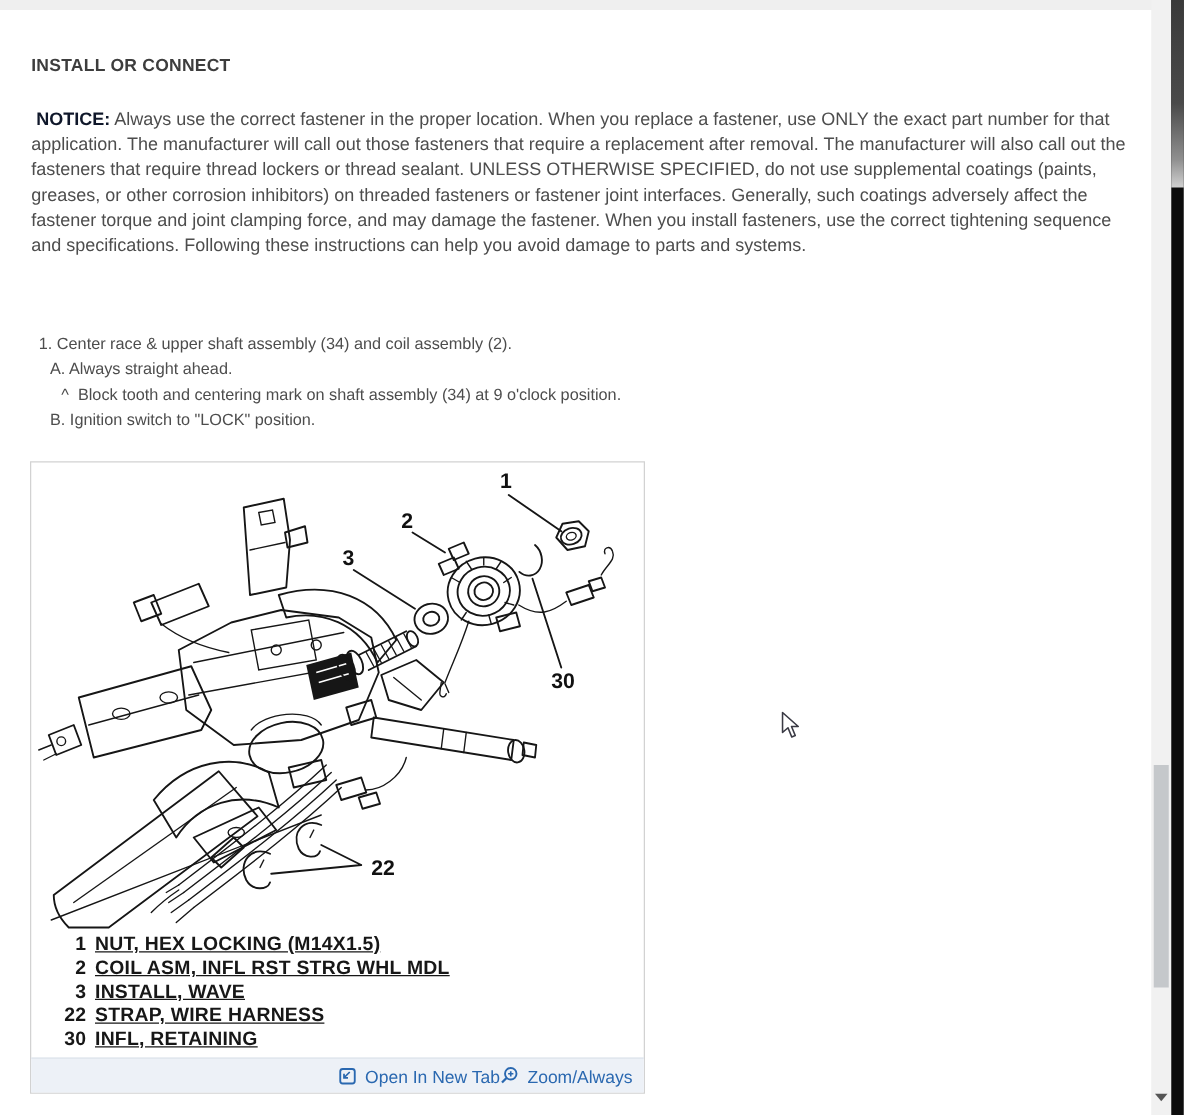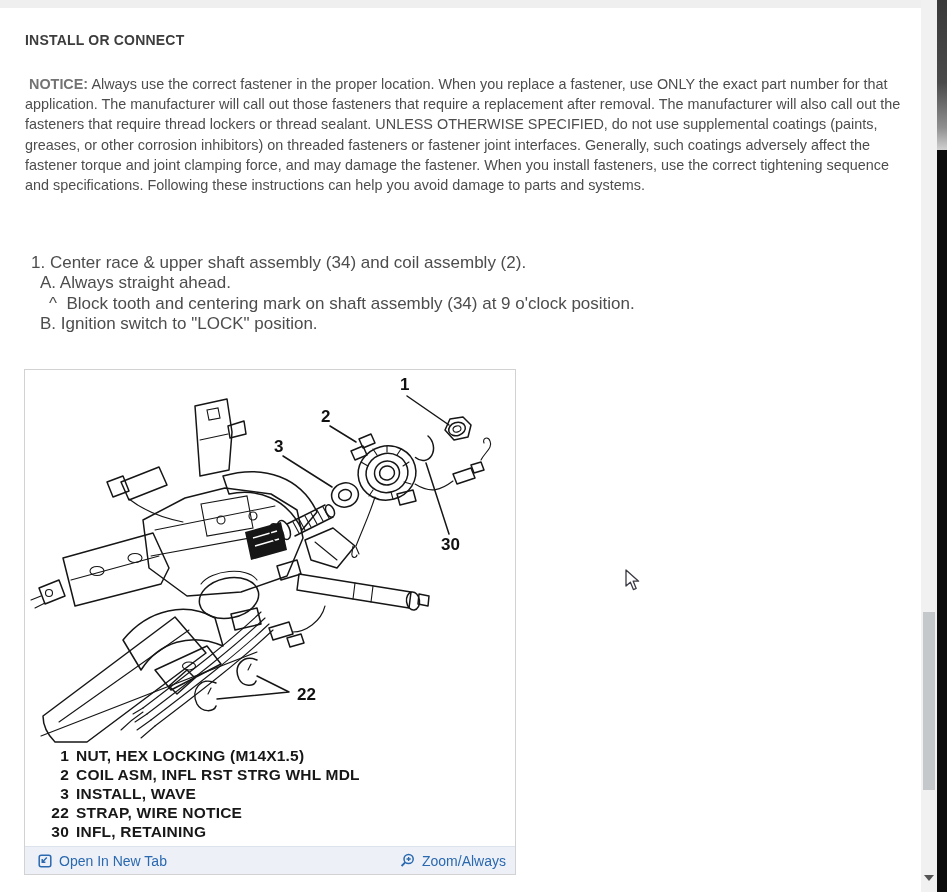--- a/index.html
+++ b/index.html
@@ -1,47 +1,47 @@
 <!DOCTYPE html>
 <html><head>
 <meta charset="utf-8">
 <style>
   html,body{margin:0;padding:0;}
   body{
     width:947px;height:892px;position:relative;overflow:hidden;
     background:#ffffff;font-family:"Liberation Sans",sans-serif;
   }
   .top-band{position:absolute;left:0;top:0;width:937px;height:8px;background:#efefef;}
-  .content{position:absolute;left:0;top:8px;width:920px;}
+  .content{position:absolute;left:0;top:20px;width:920px;}
   .inner{padding:24px 0 0 25px;}
   .heading{font-size:14px;font-weight:bold;color:#3d3d3d;letter-spacing:.2px;margin:0;}
   .notice{
     margin:26px 0 0 0;width:884px;font-size:14.4px;line-height:20.2px;
     color:#4d4d4d;white-space:pre-wrap;
   }
-  .notice b{color:#737373;}
-  .steps{margin-top:58px;font-size:17px;line-height:20.2px;color:#4d4d4d;}
+  .notice b{color:#0f172a;}
+  .steps{margin-top:58px;font-size:13px;line-height:20.2px;color:#4d4d4d;}
   .step{white-space:pre-wrap;}
   .step.l0{padding-left:6px;}
   .step.l1{padding-left:15px;}
   .step.l2{padding-left:24px;}
 
   .figure{
     position:absolute;left:24px;top:369px;width:490px;
     border:1px solid #d2d2d2;background:#fff;
   }
   .fig-canvas{display:block;width:488px;height:374px;}
   .fig-canvas *{vector-effect:none;}
   .legend{padding:2px 0 5px 14px;}
   .legend-row{display:flex;font-weight:bold;font-size:15.5px;line-height:19px;color:#171717;letter-spacing:.2px;}
   .legend-num{width:30px;text-align:right;flex:0 0 auto;}
-  .legend-name{padding-left:7px;white-space:nowrap;}
+  .legend-name{padding-left:7px;white-space:nowrap;text-decoration:underline;}
   .fig-footer{
     height:27px;background:#edf1f7;border-top:1px solid #dde3ec;
-    display:flex;align-items:center;justify-content:space-between;
+    display:flex;align-items:center;justify-content:flex-end;
     padding:0 9px 0 13px;
   }
   .fig-link{
     display:flex;align-items:center;gap:7px;color:#2a68b0;
     font-size:14px;text-decoration:none;cursor:pointer;
   }
   .fig-link svg{display:block;}
 
   .scrollbar{position:absolute;left:921px;top:0;width:16px;height:892px;background:#f1f1f1;}
   .sb-thumb{position:absolute;left:2px;top:612px;width:12px;height:178px;background:#c5c8cb;}
@@ -194,21 +194,21 @@
     <div class="legend-row">
       <span class="legend-num">2</span>
       <span class="legend-name">COIL ASM, INFL RST STRG WHL MDL</span>
     </div>
     <div class="legend-row">
       <span class="legend-num">3</span>
       <span class="legend-name">INSTALL, WAVE</span>
     </div>
     <div class="legend-row">
       <span class="legend-num">22</span>
-      <span class="legend-name">STRAP, WIRE NOTICE</span>
+      <span class="legend-name">STRAP, WIRE HARNESS</span>
     </div>
     <div class="legend-row">
       <span class="legend-num">30</span>
       <span class="legend-name">INFL, RETAINING</span>
     </div>
   </div>
 
   <div class="fig-footer">
     <a class="fig-link">
       <svg width="14" height="14" viewBox="0 0 14 14">

